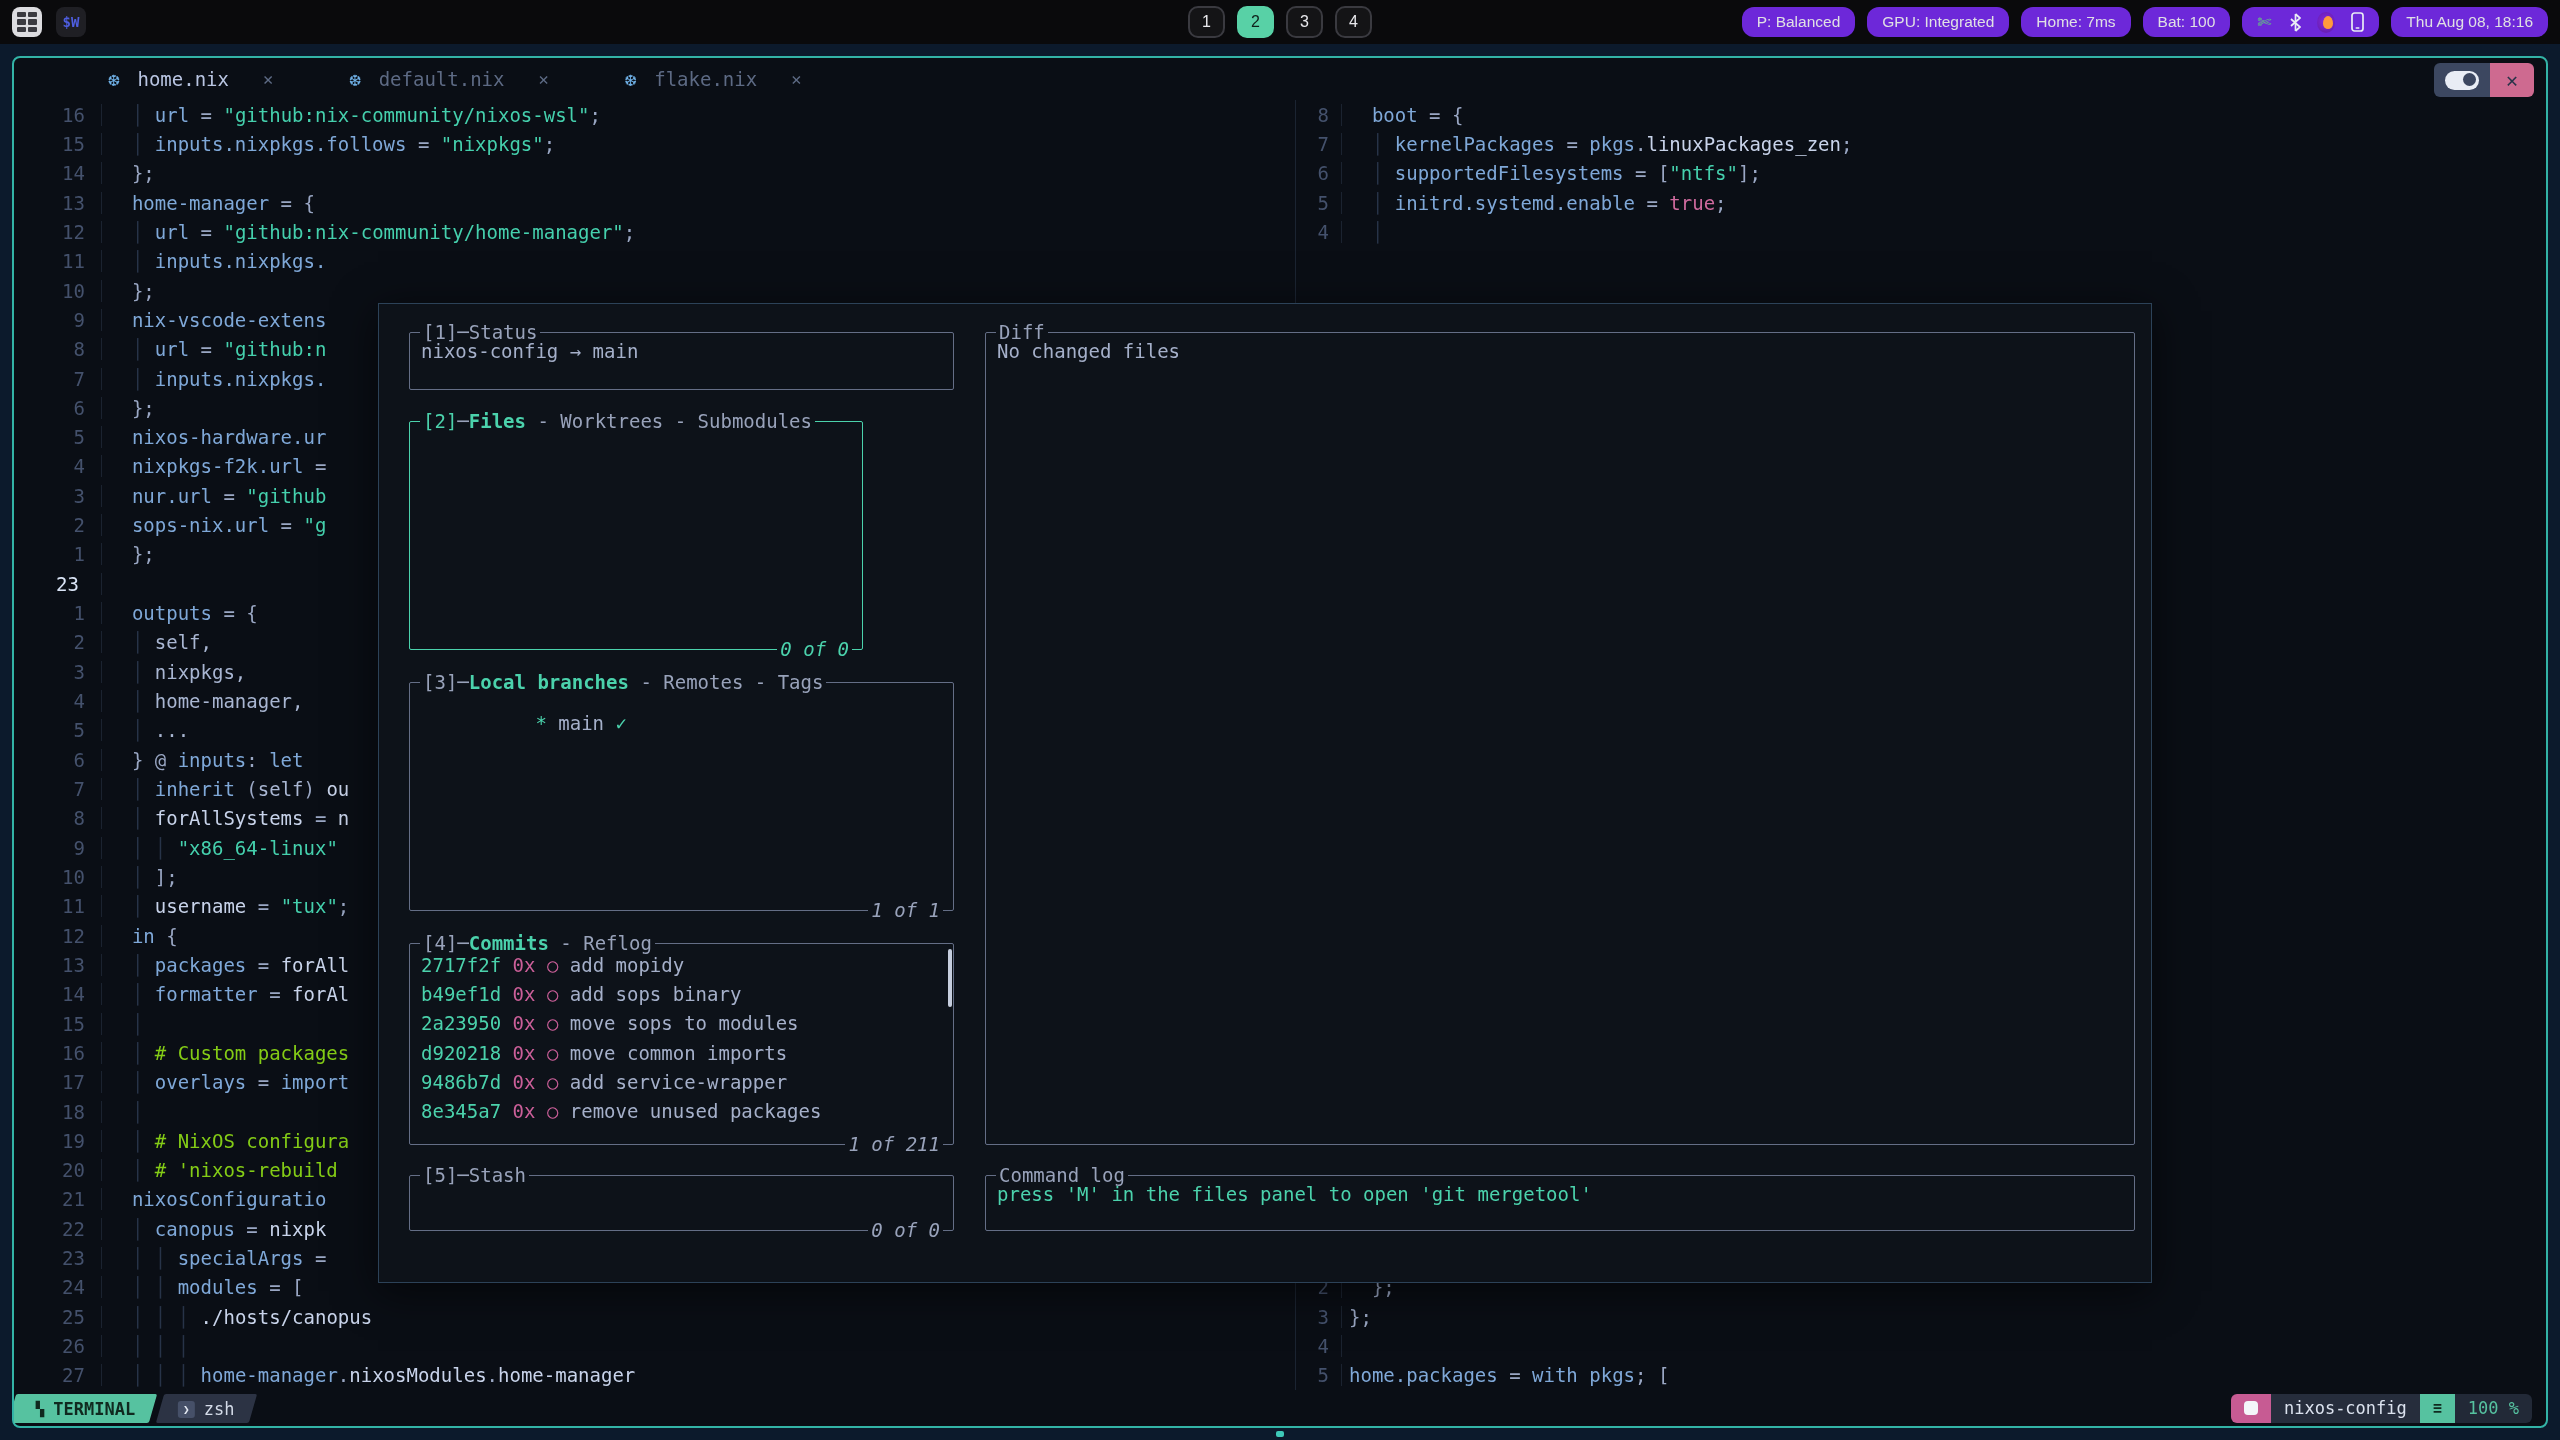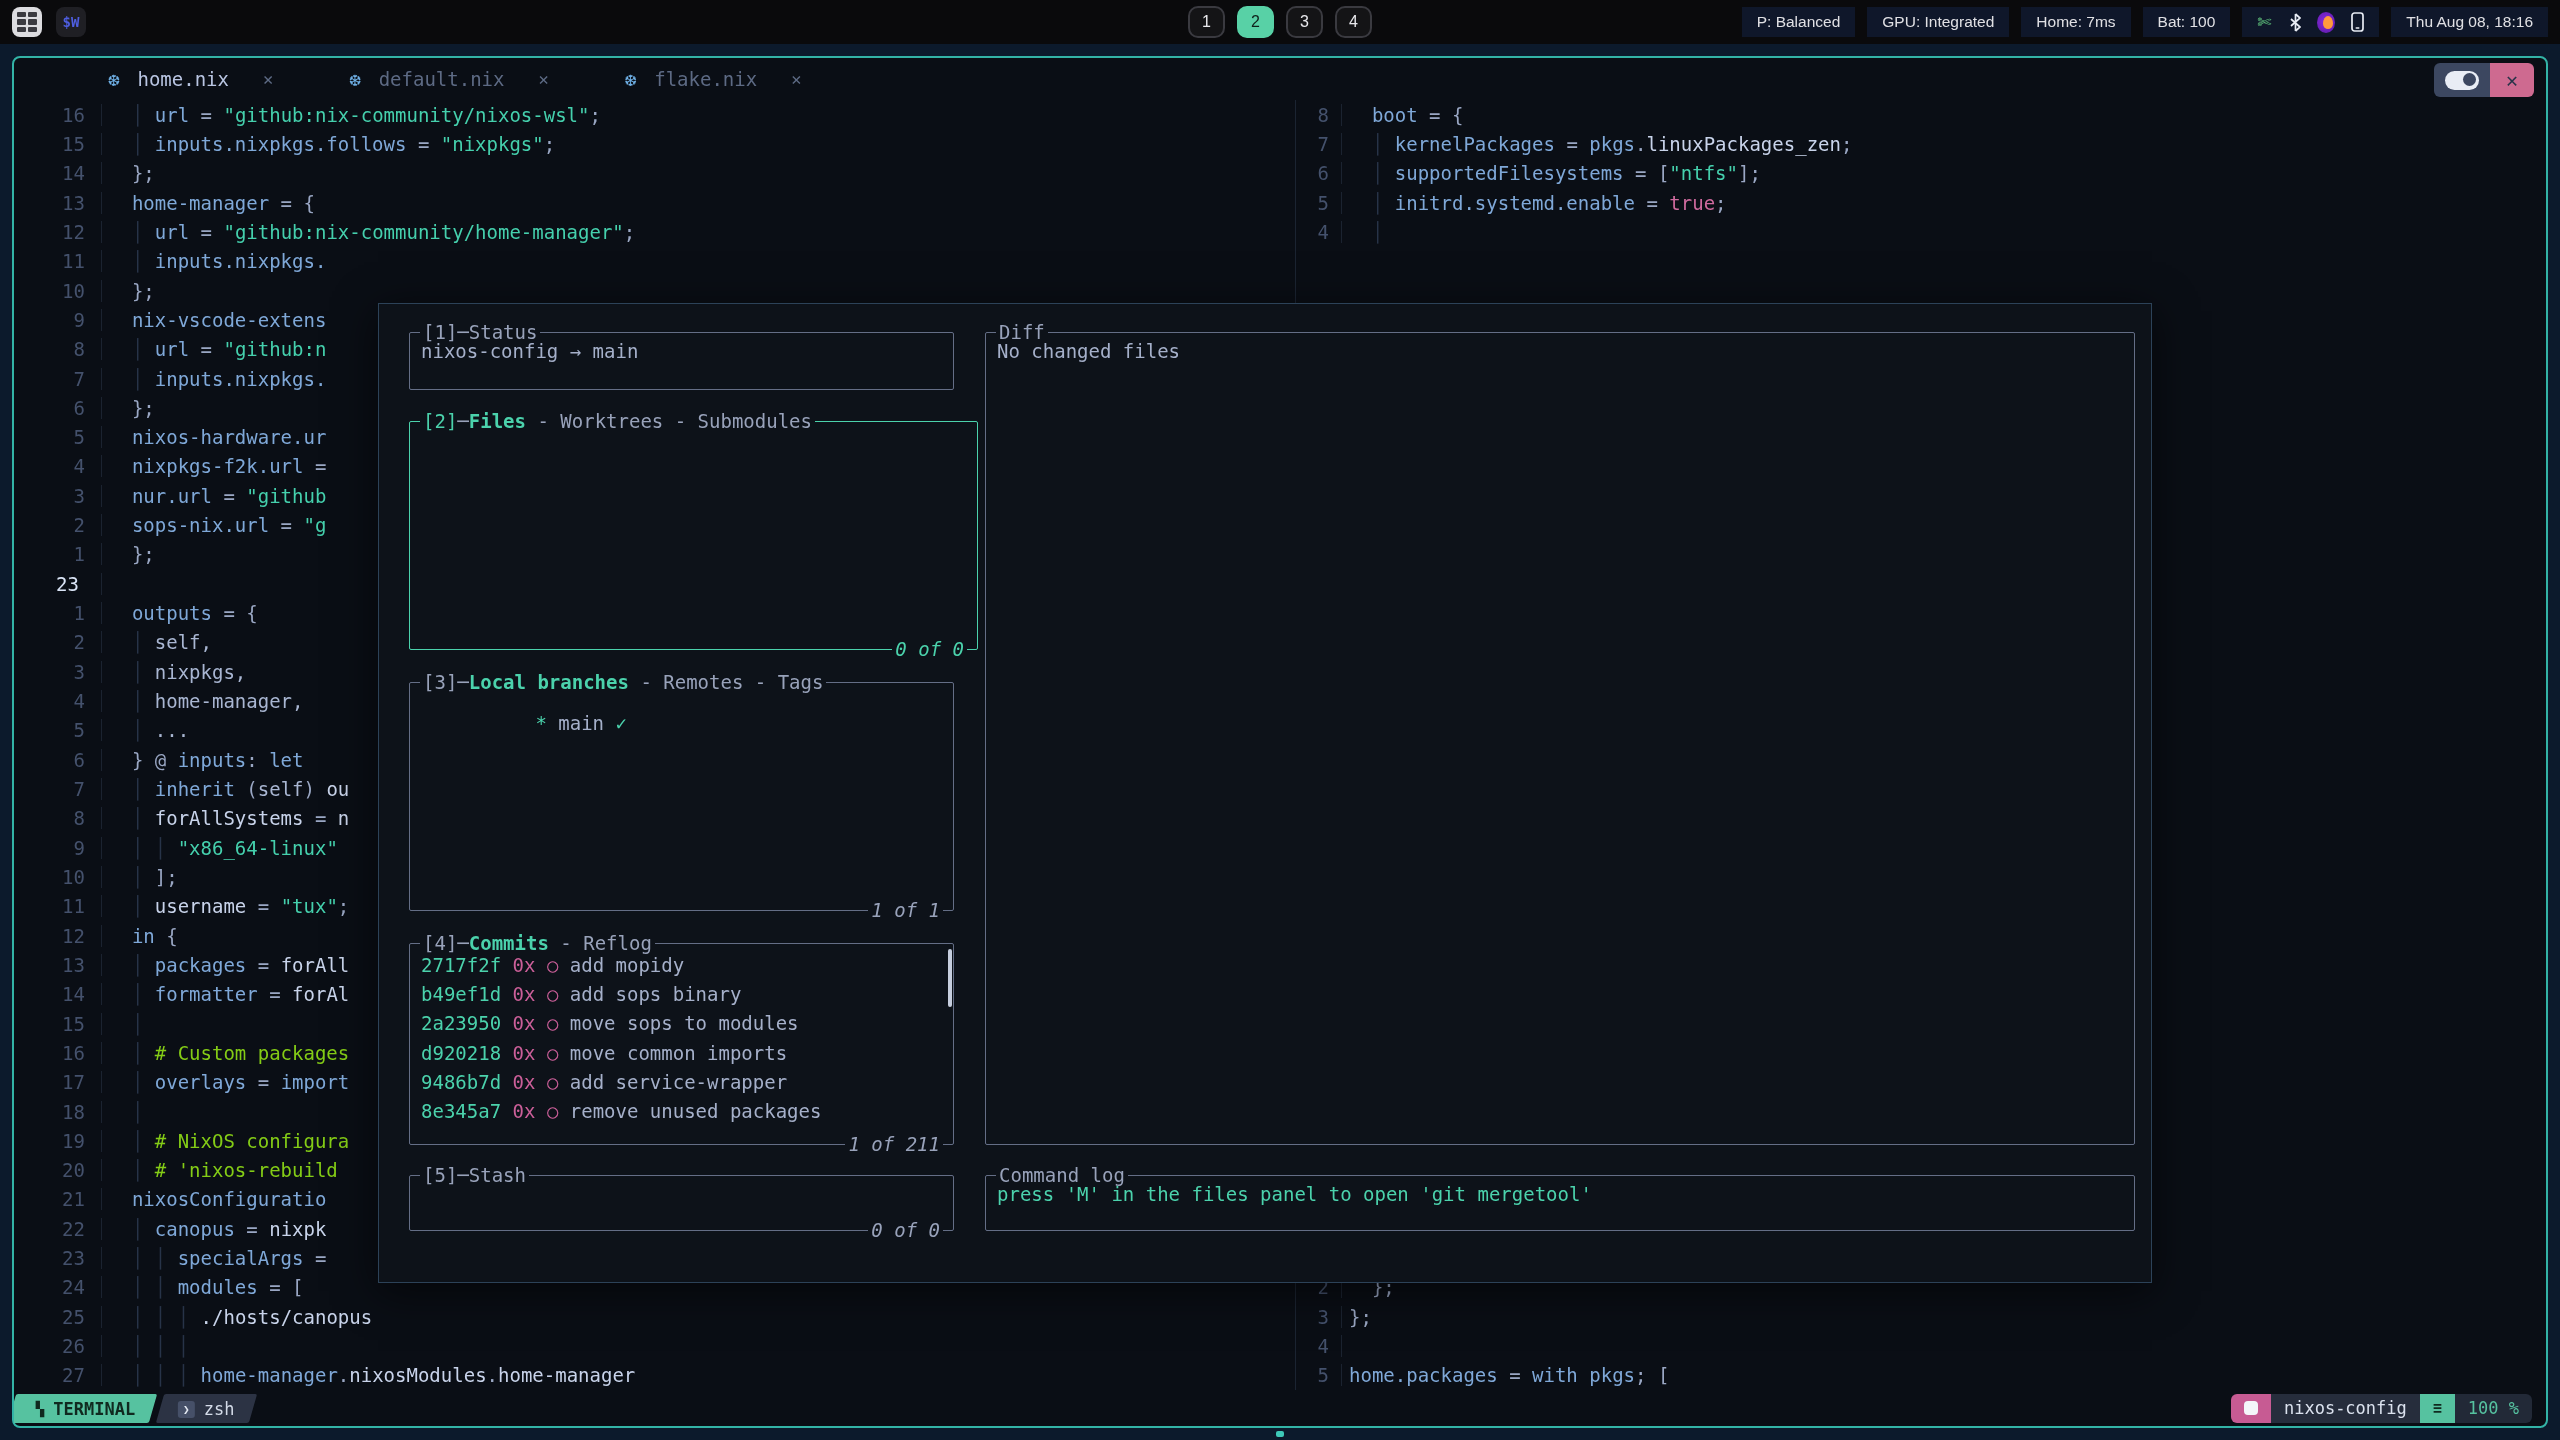--- a/index.html
+++ b/index.html
@@ -17,21 +17,21 @@
   #topbar-left{position:absolute;left:12px;top:0;height:44px;display:flex;align-items:center;gap:14px;}
   .launcher{width:30px;height:30px;border-radius:8px;background:#dcdce0;display:grid;grid-template-columns:1fr 1fr;grid-template-rows:1fr 1fr 1fr;gap:2px;padding:5px;}
   .launcher i{background:#3a3a40;border-radius:1px;}
   .wicon{width:30px;height:30px;border-radius:8px;background:#1f1f24;color:#4e5ee0;font-family:"DejaVu Sans Mono",monospace;
     font-size:14px;font-weight:bold;display:flex;align-items:center;justify-content:center;}
   #workspaces{position:absolute;left:0;right:0;top:0;height:44px;display:flex;align-items:center;justify-content:center;gap:12px;}
   .ws{min-width:37px;height:32px;border-radius:10px;border:2px solid #3a3a40;color:#e8e8ec;font-size:16px;
     display:flex;align-items:center;justify-content:center;background:#141416;}
   .ws.active{background:#58d1a6;border-color:#58d1a6;color:#0e2019;}
   #topbar-right{position:absolute;right:12px;top:0;height:44px;display:flex;align-items:center;gap:12px;}
-  .mod{height:30px;border-radius:0;background:#0f172a;color:#e0e0e4;font-size:15.5px;display:flex;align-items:center;padding:0 15px;}
+  .mod{height:30px;border-radius:12px;background:#6d28d9;color:#e0e0e4;font-size:15.5px;display:flex;align-items:center;padding:0 15px;}
   .mod.icons{gap:13px;padding:0 13px;}
   .tb-ic{display:flex;align-items:center;justify-content:center;width:18px;height:20px;}
   .flame{width:21px;height:21px;border-radius:50%;background:radial-gradient(circle at 50% 45%,#8a2be2 0%,#6a1fb8 70%);position:relative;}
   .flame::after{content:"";position:absolute;left:5.5px;top:4px;width:10px;height:13px;background:#ff9a3c;
     border-radius:50% 50% 50% 50%/60% 60% 40% 40%;}
 
   
   #win{position:absolute;left:12px;top:56px;width:2536px;height:1372px;background:var(--win-bg);
     border:2px solid #33b3a6;border-radius:8px;}
   #win-tick{position:absolute;left:1276px;top:1431px;width:8px;height:6px;background:#3ec9b8;border-radius:2px;}
@@ -68,21 +68,21 @@
     border:1px solid #2c4258;box-shadow:0 8px 40px rgba(0,0,0,.6);font-size:19px;color:var(--lg-fg);}
   .lg-panel{position:absolute;border:1px solid var(--lg-border);border-radius:2px;}
   .lg-panel.focused{border-color:var(--teal);}
   .lg-title{position:absolute;top:-14px;left:10px;background:var(--lg-bg);padding:0 3px;white-space:pre;color:var(--lg-title);line-height:27px;}
   .lg-title .tkey{color:var(--lg-title);} .lg-panel.focused .lg-title .tkey{color:var(--teal);}
   .lg-title .tactive{color:var(--teal);font-weight:bold;}
   .lg-count{position:absolute;bottom:-14px;right:10px;background:var(--lg-bg);padding:0 3px;color:var(--lg-title);line-height:27px;font-style:italic;}
   .lg-panel.focused .lg-count{color:var(--teal);}
   .lg-content{position:absolute;inset:0;padding:7px 11px;overflow:hidden;white-space:pre;}
   #lg-status{left:30px;top:28px;width:545px;height:58px;}
-  #lg-files{left:30px;top:117px;width:569px;height:229px;}
+  #lg-files{left:30px;top:117px;width:454px;height:229px;}
   #lg-branches{left:30px;top:378px;width:545px;height:229px;}
   #lg-commits{left:30px;top:639px;width:545px;height:202px;}
   #lg-stash{left:30px;top:871px;width:545px;height:56px;}
   #lg-diff{left:606px;top:28px;width:1150px;height:813px;}
   #lg-cmdlog{left:606px;top:871px;width:1150px;height:56px;}
   .commit-row{height:29.2px;line-height:29.2px;white-space:pre;}
   .commit-row .h{color:var(--teal);} .commit-row .x{color:var(--pink);} .commit-row .o{color:var(--pink);}
   #commits-scroll{position:absolute;right:1px;top:5px;width:4px;height:58px;background:#c6cede;border-radius:2px;}
   .branch-row .st{color:var(--teal);} .branch-row .ck{color:var(--teal);}
   #lg-cmdlog .lg-content{color:var(--teal);}

